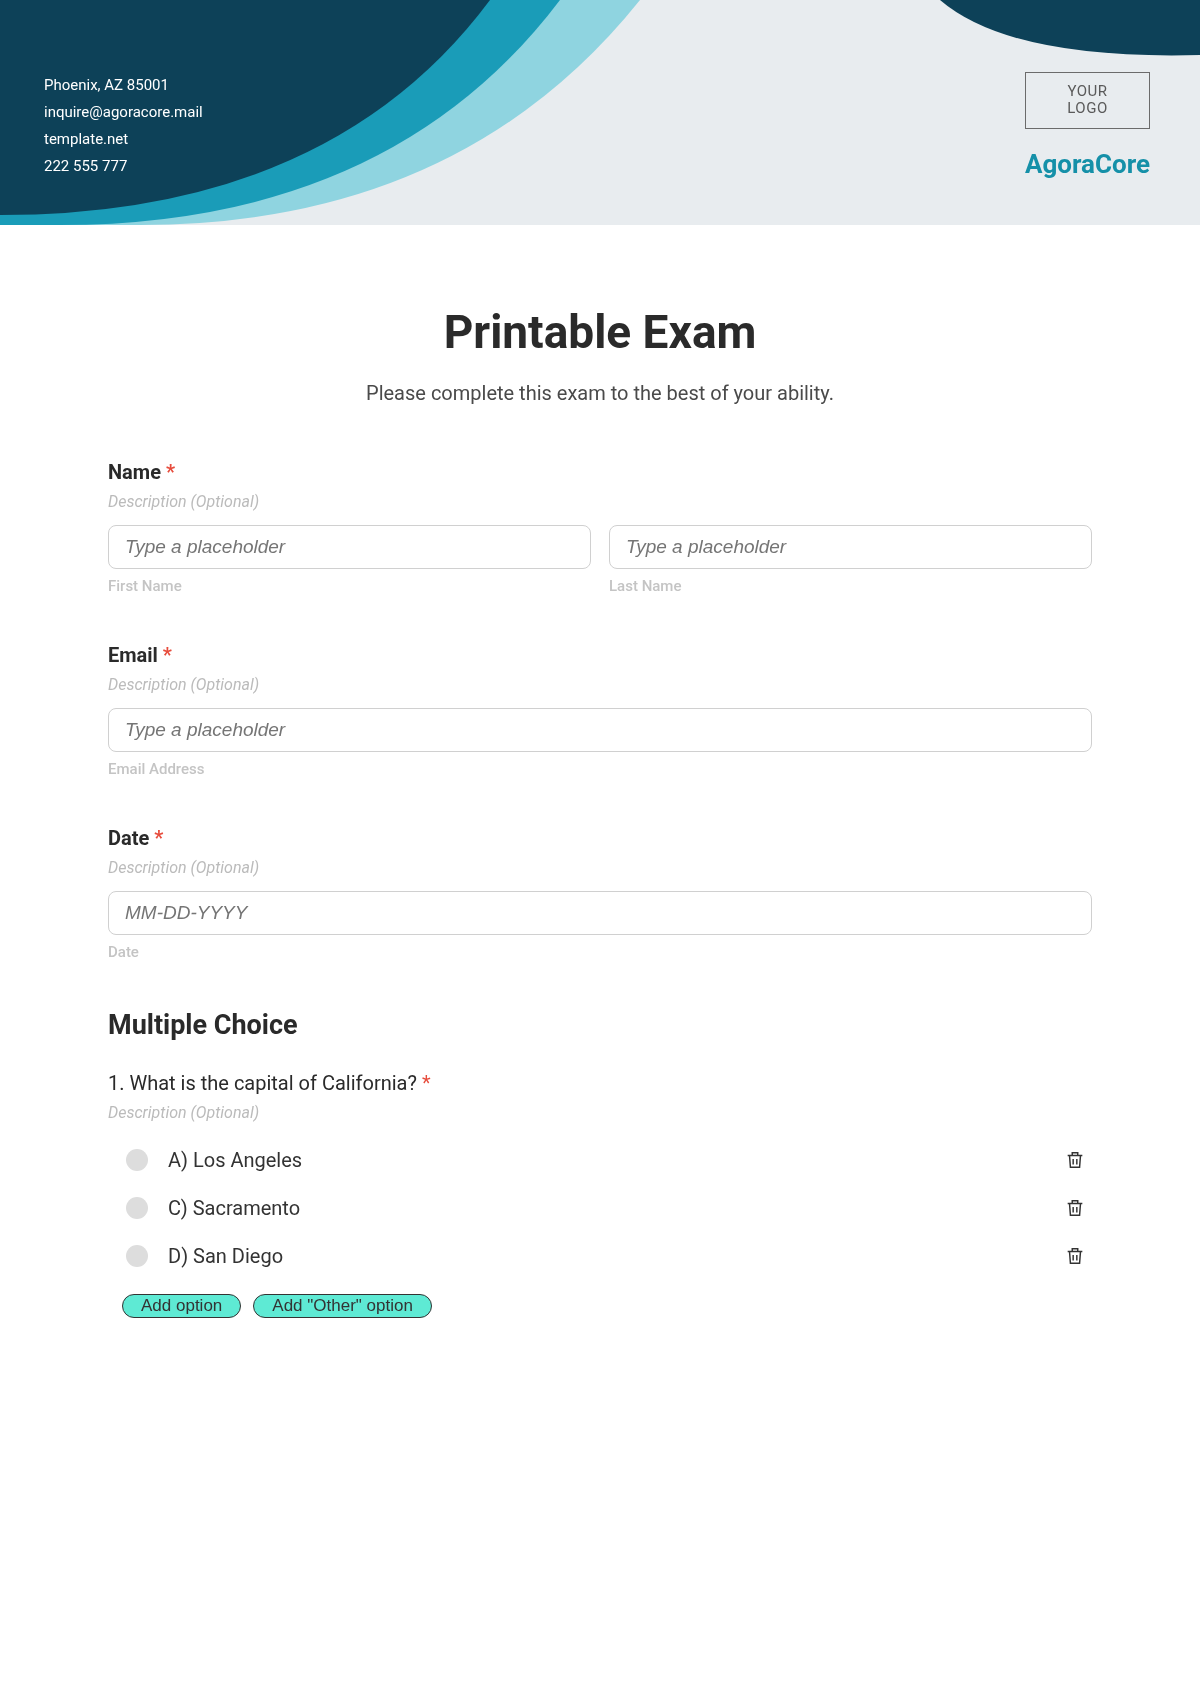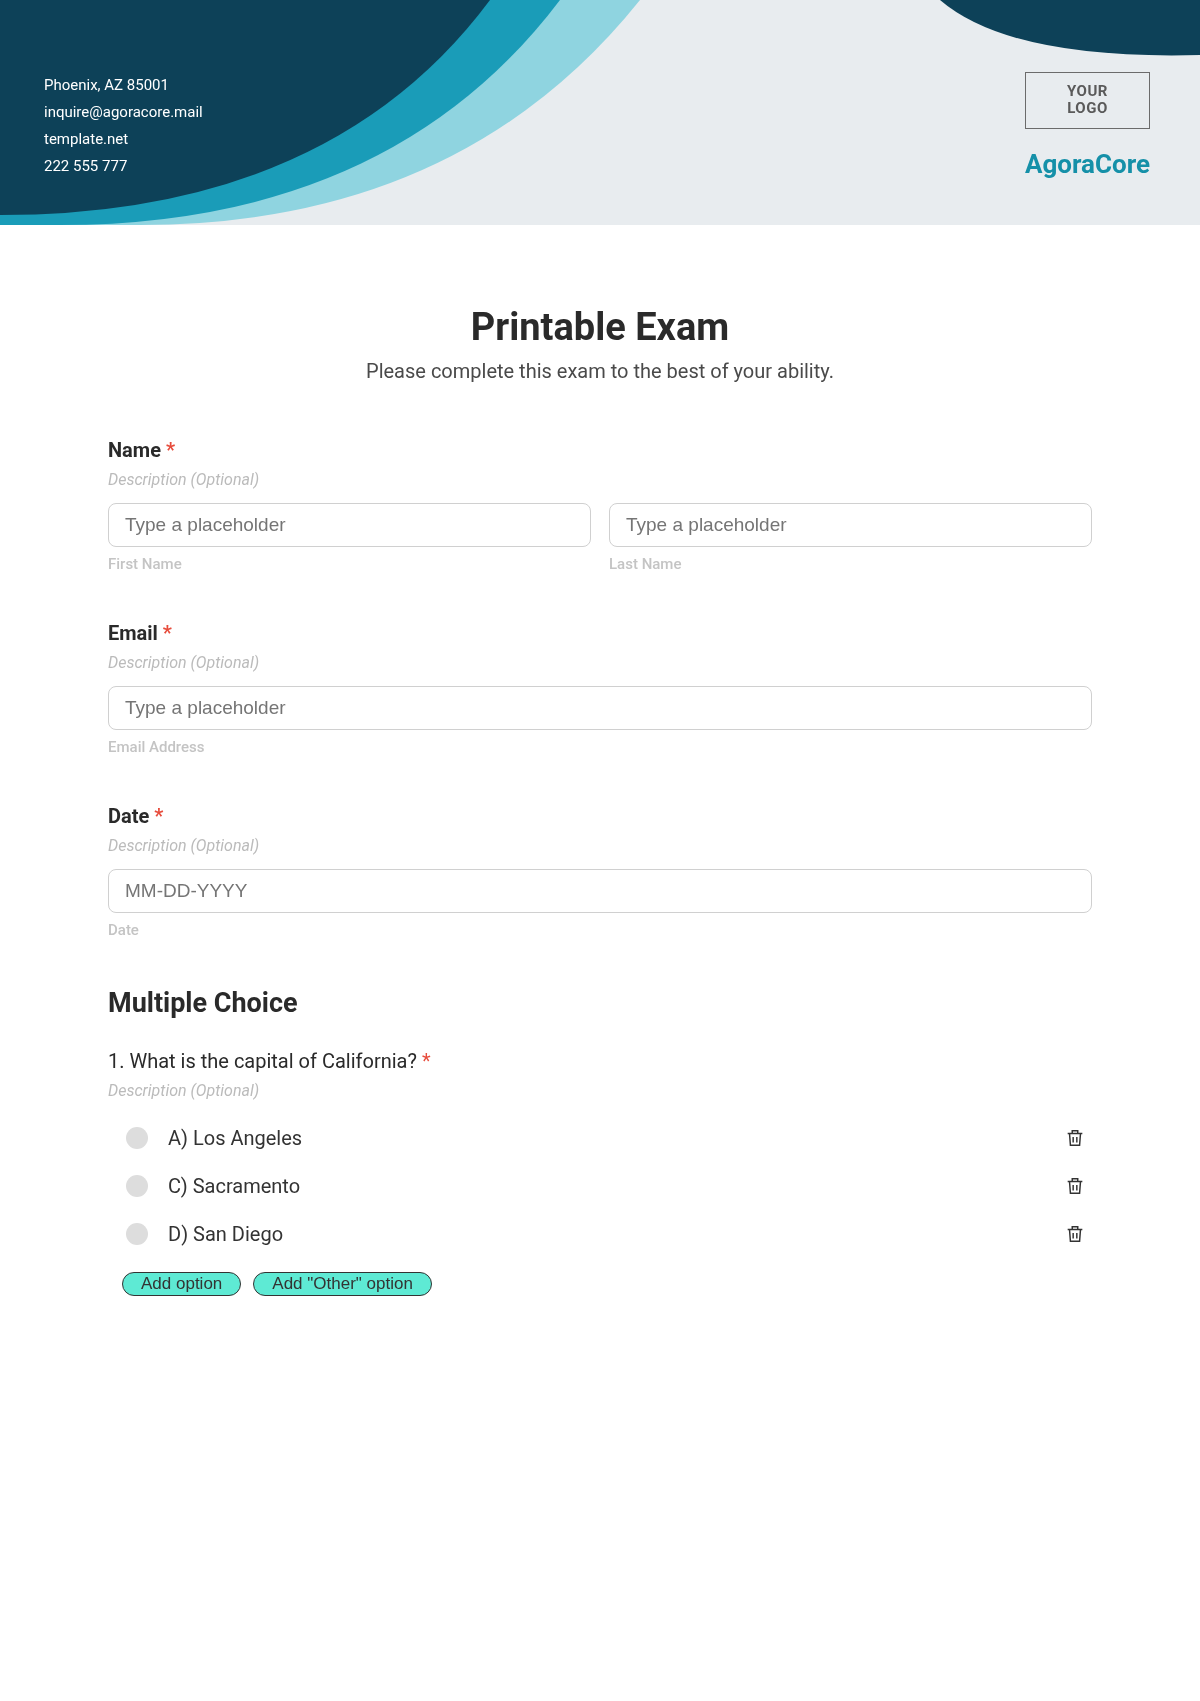--- a/index.html
+++ b/index.html
@@ -1,32 +1,32 @@
 <!DOCTYPE html>
 <html><head>
 <meta charset="utf-8">
 <style>
 * { box-sizing: border-box; margin: 0; padding: 0; }
 body { font-family: -apple-system, BlinkMacSystemFont, "Segoe UI", Roboto, Arial, sans-serif; background: #fff; width: 1200px; }
 .header { position: relative; height: 225px; background: #e8ecef; overflow: hidden; }
 .header svg.waves { position: absolute; top: 0; left: 0; width: 100%; height: 100%; }
 .header-info { position: absolute; left: 44px; top: 72px; color: #fff; font-size: 15px; line-height: 1.8; z-index: 10; }
 .logo-area { position: absolute; right: 50px; top: 72px; text-align: center; z-index: 10; }
-.logo-box { border: 1.5px solid #6b6b6b; padding: 10px 20px; font-size: 15px; font-weight: 700; color: #5a5a5a; letter-spacing: 0.5px; line-height: 1.15; background: #e8ecef; }
+.logo-box { border: 1.5px solid #6b6b6b; padding: 10px 20px; font-size: 15px; font-weight: 400; color: #5a5a5a; letter-spacing: 0.5px; line-height: 1.15; background: #e8ecef; }
 .brand { margin-top: 20px; font-size: 26px; font-weight: 700; color: #1590a8; }
 .content { padding: 80px 108px 40px; }
-.title { text-align: center; font-size: 38px; font-weight: 700; color: #2a2a2a; margin-bottom: 10px; }
+.title { text-align: center; font-size: 46px; font-weight: 700; color: #2a2a2a; margin-bottom: 22px; }
 .subtitle { text-align: center; font-size: 20px; color: #4a4a4a; margin-bottom: 55px; }
 .field { margin-bottom: 48px; }
 .label { font-size: 20px; font-weight: 700; color: #2a2a2a; margin-bottom: 8px; }
 .req { color: #e74c3c; }
 .desc { font-size: 16px; font-style: italic; color: #bbb; margin-bottom: 14px; }
 .row { display: flex; gap: 18px; }
 .col { flex: 1; }
-.input { width: 100%; height: 44px; padding: 4px 16px; border: 1px solid #d0d0d0; border-radius: 8px; font-size: 19px; color: #999; background: #fff; }
+.input { width: 100%; height: 44px; padding: 4px 16px; border: 1px solid #d0d0d0; border-radius: 8px; font-size: 19px; color: #999; background: #fff; font-style: italic; }
 .sublabel { font-size: 15px; color: #c4c4c4; margin-top: 8px; font-weight: 500; }
 .section-head { font-size: 27px; font-weight: 700; color: #2a2a2a; margin-bottom: 30px; }
 .question { font-size: 20px; font-weight: 400; color: #2a2a2a; margin-bottom: 8px; }
 .options { margin-top: 6px; }
 .option-row { display: flex; align-items: center; padding: 12px 0 12px 18px; }
 .radio { width: 22px; height: 22px; border-radius: 50%; background: #ddd; margin-right: 20px; flex-shrink: 0; }
 .option-text { flex: 1; font-size: 20px; color: #333; }
 .trash { width: 22px; height: 22px; flex-shrink: 0; margin-right: 6px; }
 .btns { display: flex; gap: 12px; margin-top: 14px; margin-left: 14px; }
 .pill { border: 1.5px solid #333; border-radius: 22px; padding: 1px 18px; font-size: 17px; color: #333; background: #5eead4; cursor: pointer; }

